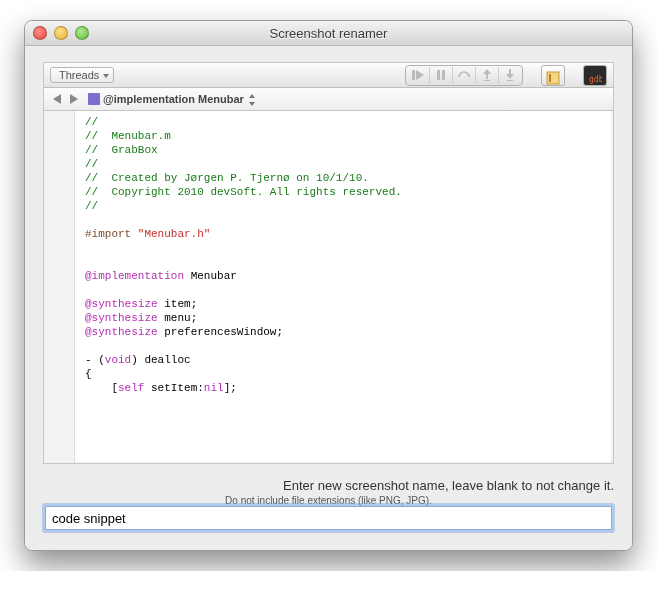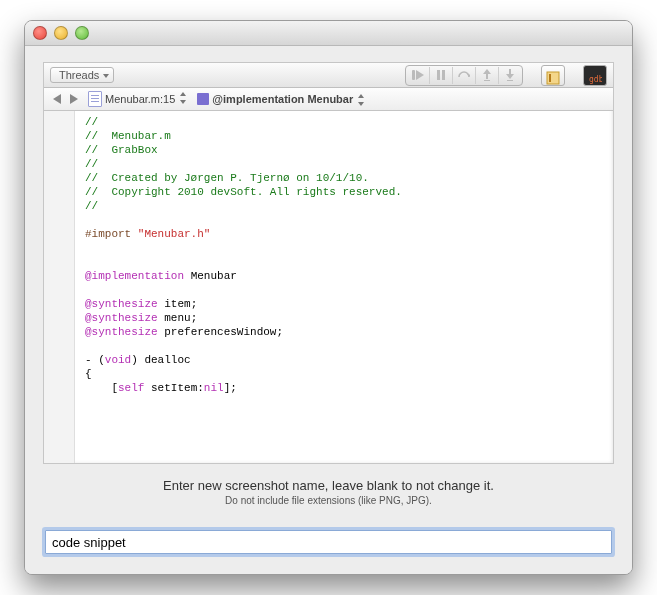--- a/index.html
+++ b/index.html
@@ -127,28 +127,28 @@
     white-space:pre;
     color:#000;
     flex:1;
   }
   .c-comment{color:#1a7a1a;}
   .c-pp{color:#7a4a2a;}
   .c-str{color:#c62f2f;}
   .c-kw{color:#b430b4;}
   .c-at{color:#b430b4;}
   .prompt{
-    text-align:center;
+    text-align:right;
     padding:14px 0 2px 0;
     font-size:13px;color:#333;
   }
   .prompt-sub{
     text-align:center;
     font-size:10px;color:#555;
-    padding-bottom:24px;
+    padding-bottom:0;
   }
   .bottom-row{
     display:flex;align-items:center;gap:10px;
     padding:0 2px 4px 2px;
   }
   .name-input{
     flex:1;
     height:22px;
     border:1px solid #8aa9d6;
     box-shadow:0 0 0 3px rgba(110,160,230,0.45);
@@ -175,20 +175,21 @@
 <body>
 
 <div class="window">
 
   <div class="titlebar">
     <div class="traffic">
       <span class="tl-red"></span>
       <span class="tl-yellow"></span>
       <span class="tl-green"></span>
     </div>
+    <div class="title">Screenshot renamer</div>
   </div>
 
   <div class="content">
 
     <div class="editor-frame">
 
       <div class="toolbar1">
         <div class="threads-btn">Threads</div>
         <div class="spacer"></div>
         <div class="dbg-group">
@@ -241,25 +242,20 @@
       <div class="toolbar2">
         <div class="tri-btn">
           <svg width="8" height="10" viewBox="0 0 8 10">
               <polygon points="8,0 0,5 8,10" fill="#888"></polygon>
             </svg>
         </div>
         <div class="tri-btn">
           <svg width="8" height="10" viewBox="0 0 8 10">
               <polygon points="0,0 8,5 0,10" fill="#888"></polygon>
             </svg>
-        </div>
-        <div class="crumb">
-          <span class="file-icon"></span>
-          <span>Menubar.m:15</span>
-          <span class="updown"></span>
         </div>
         <div class="crumb">
           <span class="cube-icon"></span>
           <b>@implementation Menubar</b>
           <span class="updown"></span>
         </div>
       </div>
 
       <div class="code-area">
         <div class="gutter"></div>

